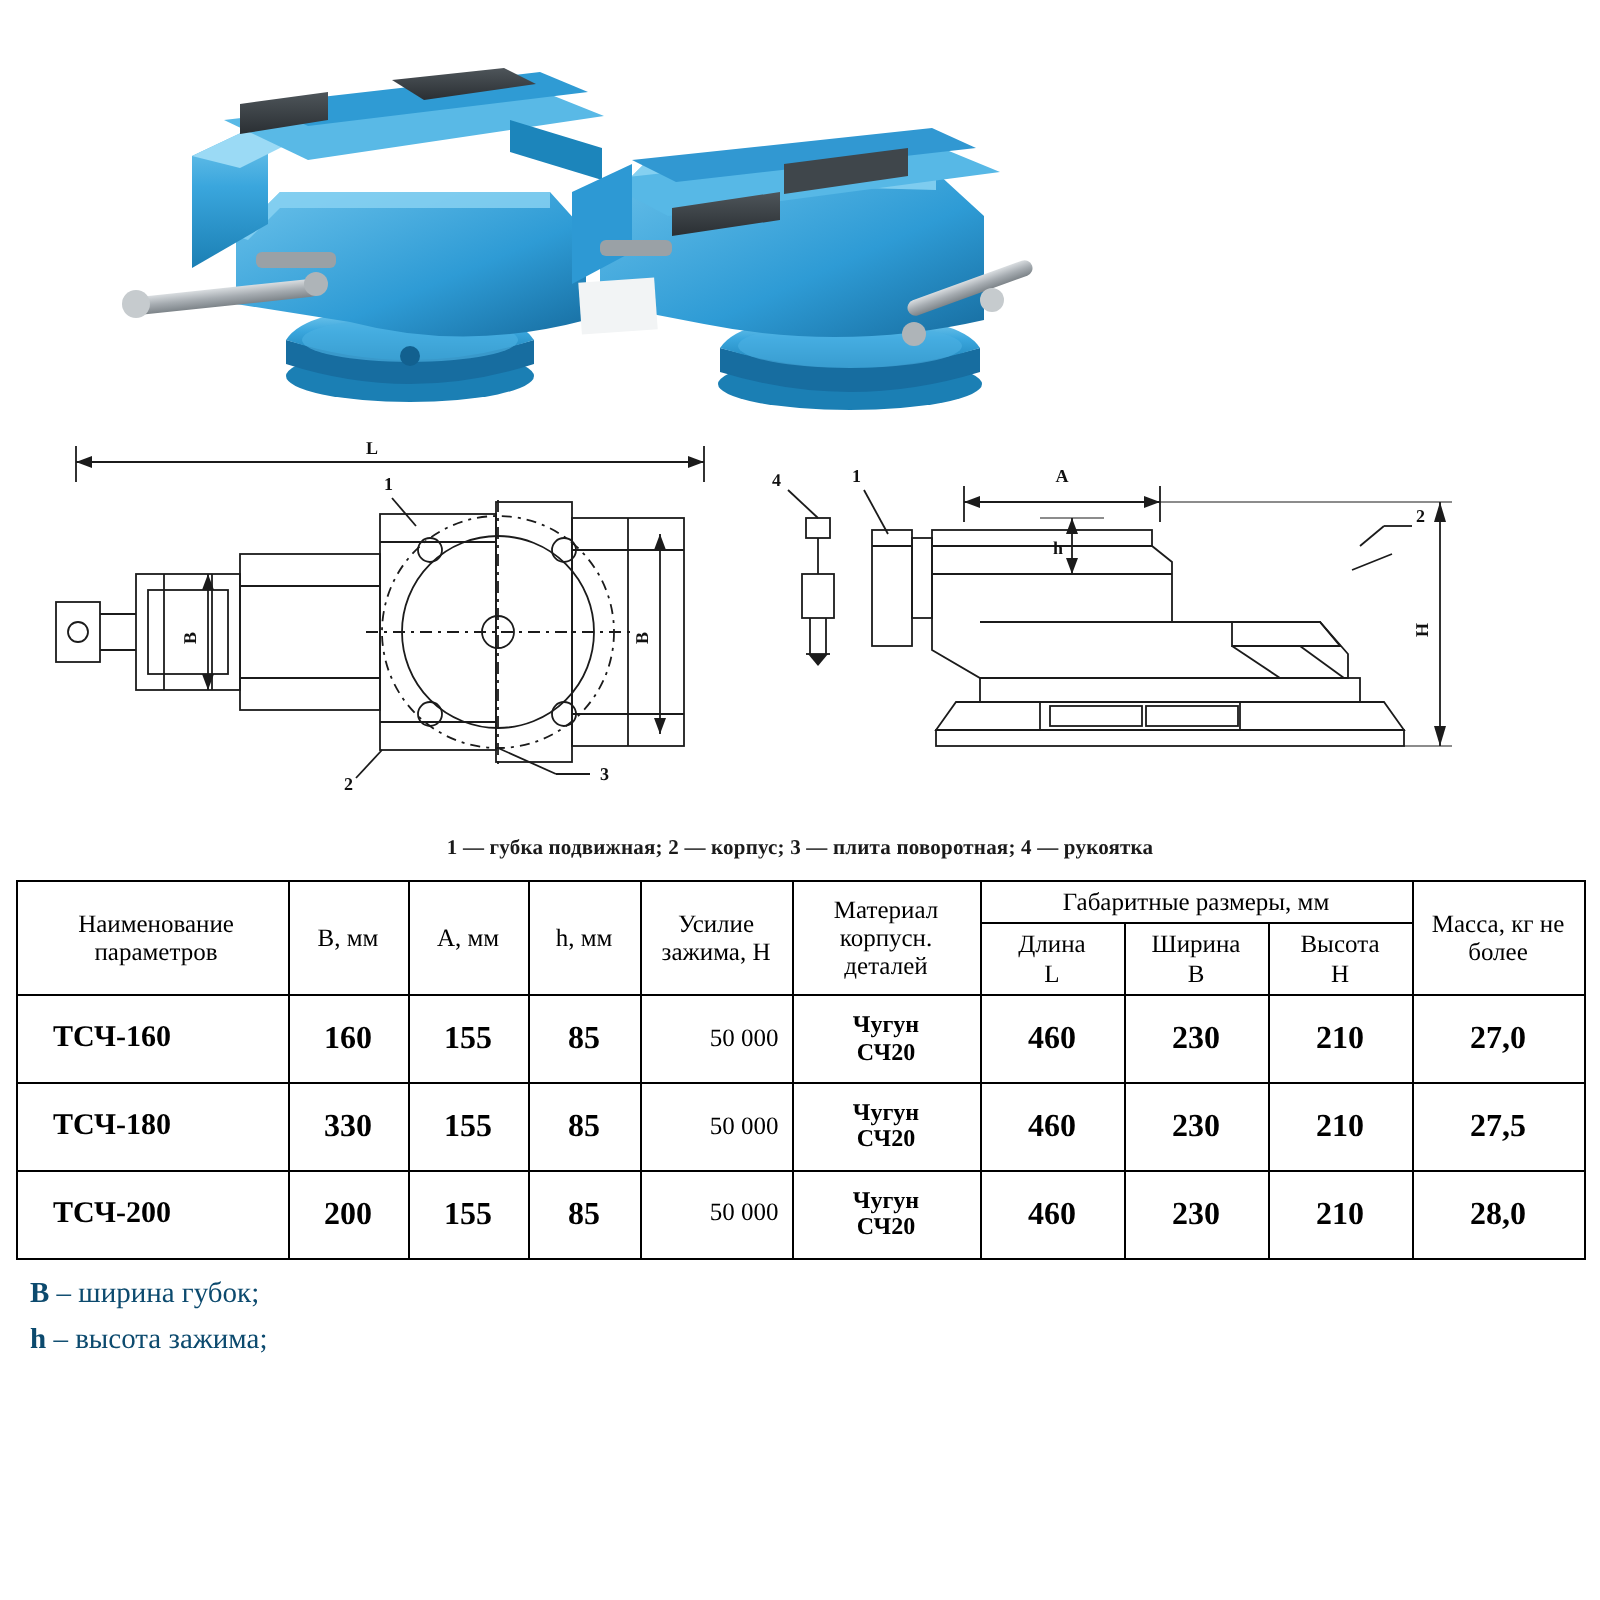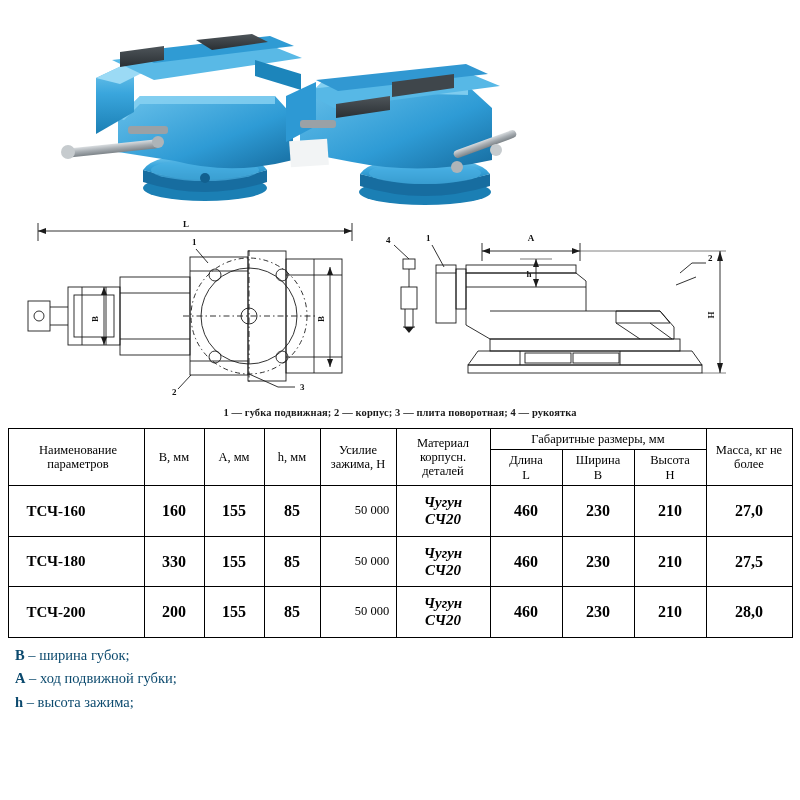--- a/index.html
+++ b/index.html
@@ -34,21 +34,21 @@
     height: 190px;
     width: 760px;
     margin: 0 auto;
   }
   .caption {
     text-align: center;
     font-family: "Liberation Serif", serif;
     font-size: 10.5px;
     font-weight: bold;
     color: #1a1a1a;
-    margin-top: 2px;
+    margin-top: 14px;
     letter-spacing: 0.1px;
   }
 
   
   .spec-table {
     border-collapse: collapse;
     width: 770px;
     margin: 10px auto 0 auto;
     table-layout: fixed;
   }
@@ -79,23 +79,22 @@
     font-size: 12.5px;
     font-weight: normal;
     padding-left: 30px;
   }
   .row-cell.name {
     text-align: left;
     padding-left: 18px;
     font-size: 15px;
   }
   .row-cell.mat {
-    font-size: 15px;
+    font-size: 12px;
     line-height: 1.12;
-    font-style: italic;
   }
 
   
   .legend {
     width: 770px;
     margin: 6px auto 0 auto;
     font-family: "Liberation Serif", serif;
     font-size: 14.5px;
     line-height: 1.62;
     color: #0c4a6e;
@@ -422,20 +421,17 @@
         <td class="row-cell">28,0</td>
       </tr>
     </tbody>
   </table>
 
   <div class="legend">
     <div>
       <b>В</b><span> – ширина губок;</span>
     </div>
     <div>
-      <b>А</b><span> – ход подвижной губки;</span>
-    </div>
-    <div>
       <b>h</b><span> – высота зажима;</span>
     </div>
   </div>
 
 </div>
 
 </body></html>

